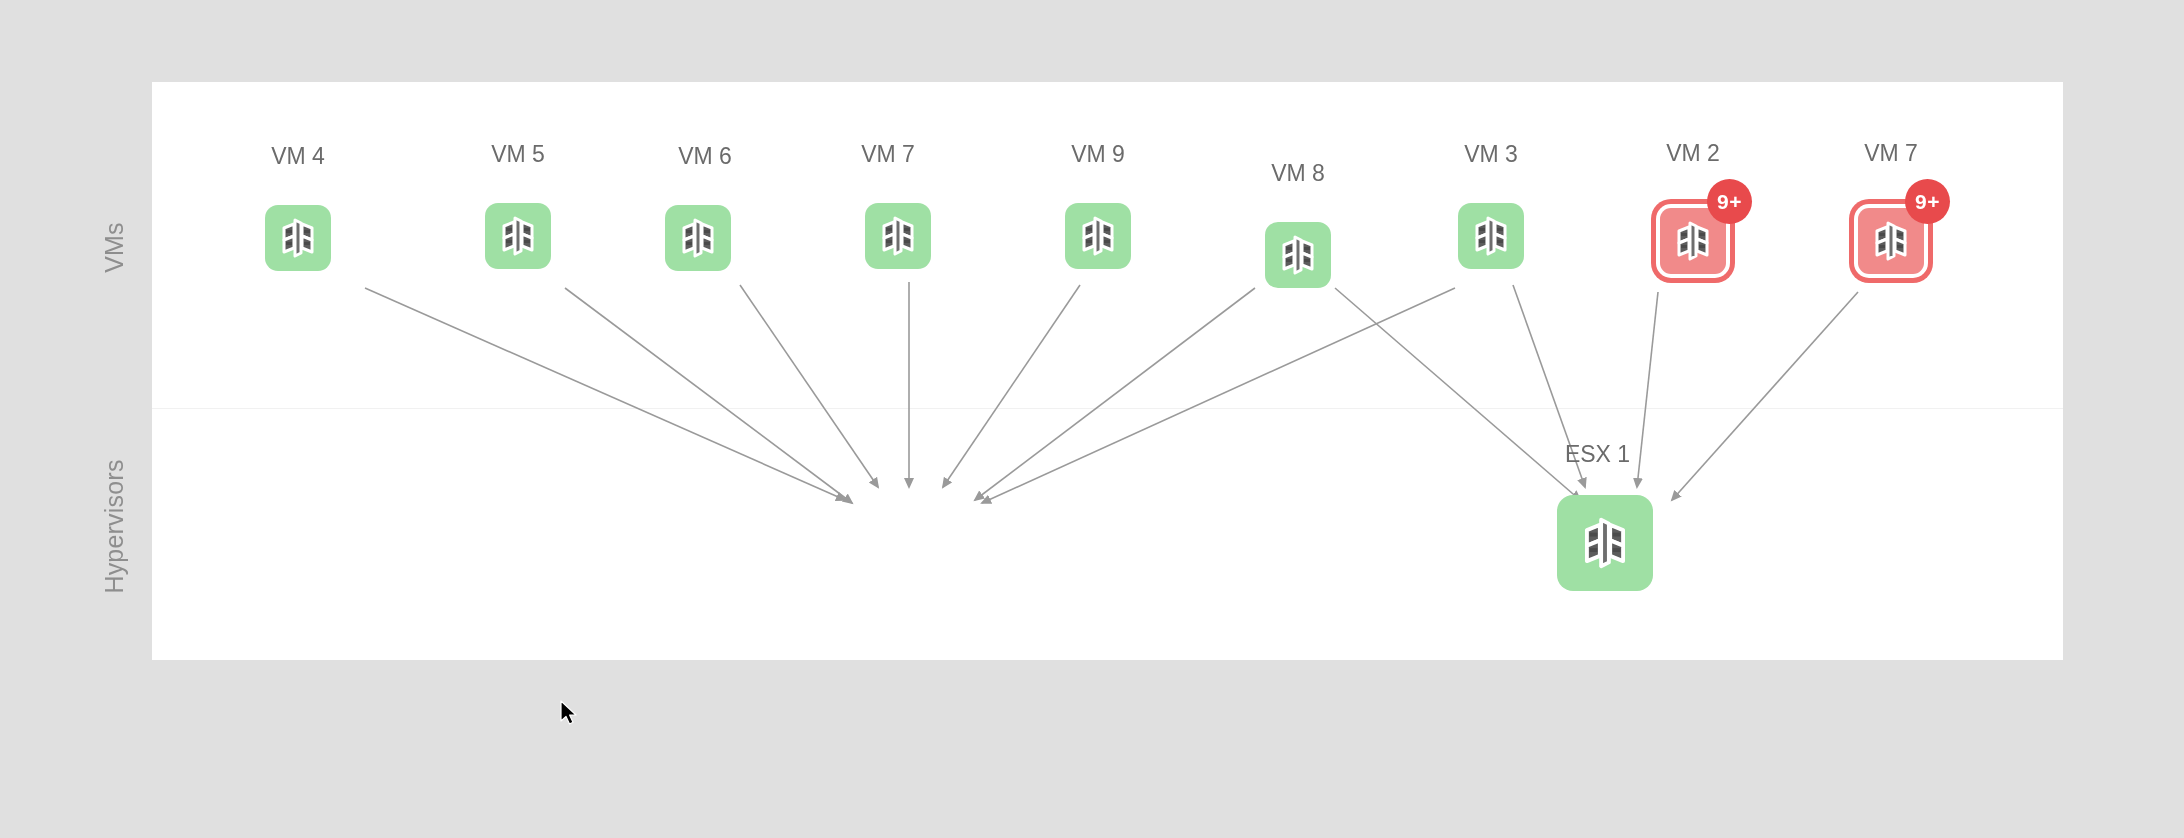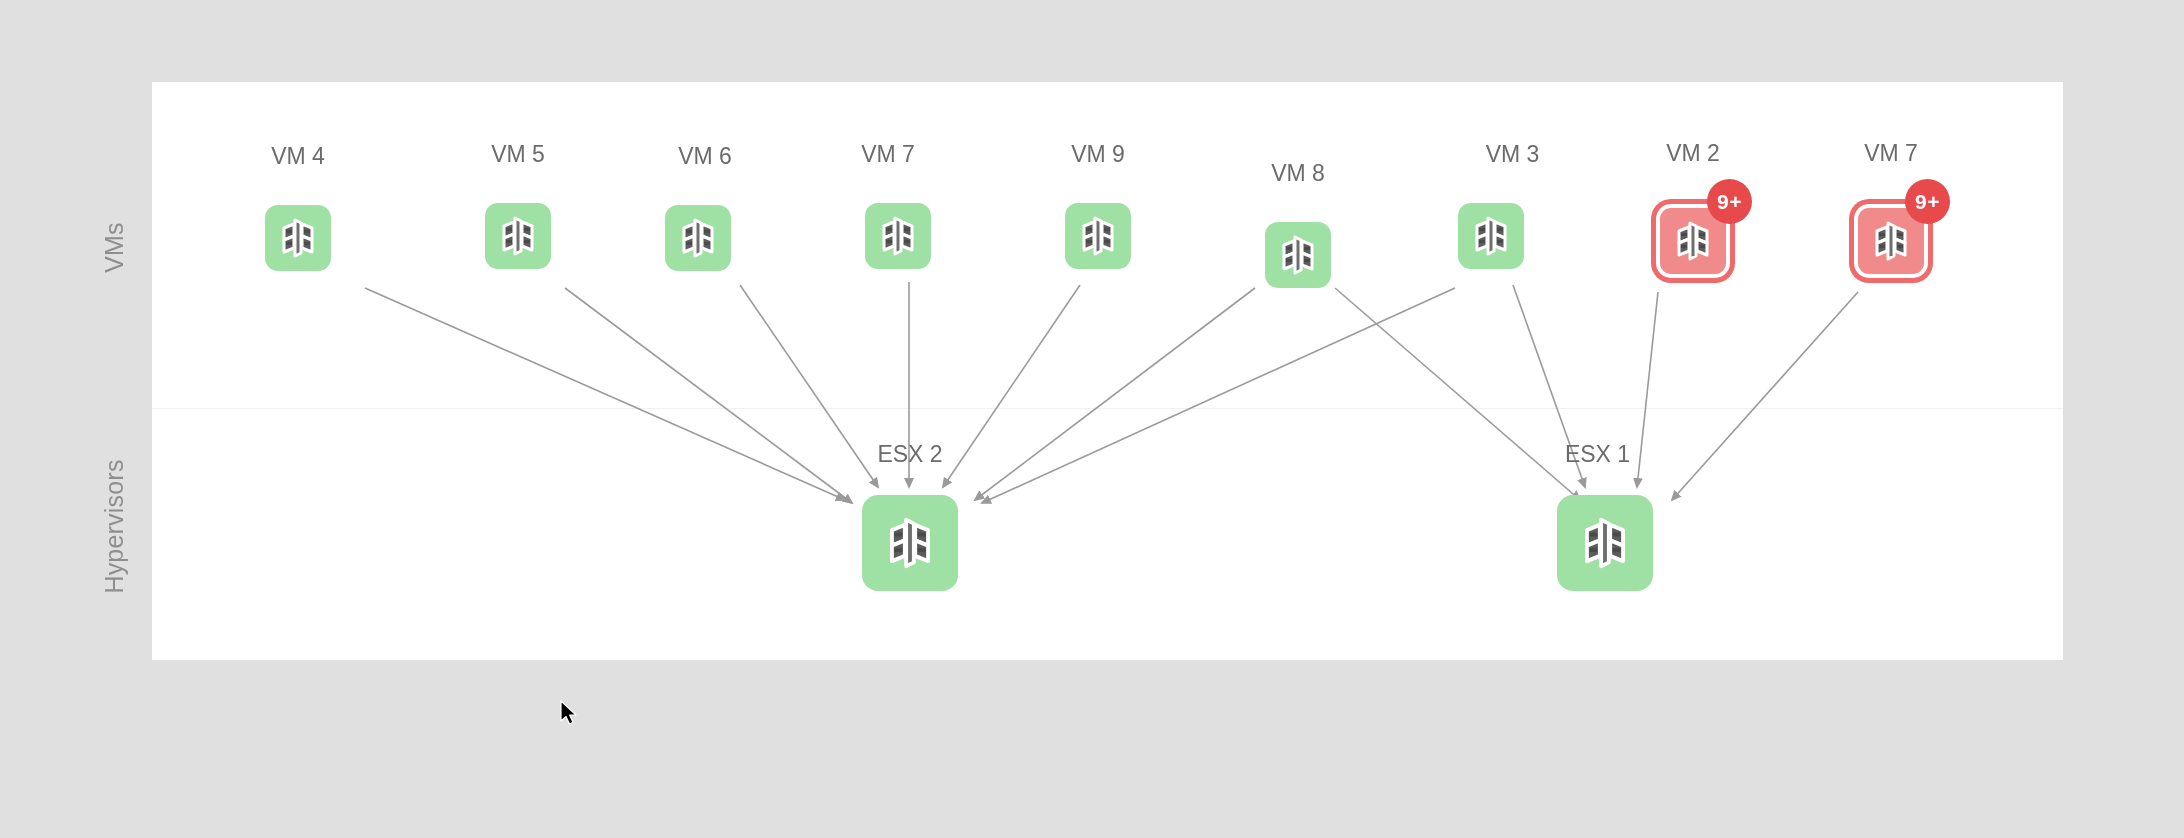--- a/index.html
+++ b/index.html
@@ -268,21 +268,21 @@
         <g fill="#4a4a4a">
           <rect x="12" y="16" width="6" height="3"></rect>
             <rect x="30" y="16" width="6" height="3"></rect>
           <rect x="12" y="28" width="6" height="3"></rect>
             <rect x="30" y="28" width="6" height="3"></rect>
         </g>
       </svg>
     </div>
   </div>
 
-  <div class="node vm-node" style="left:1458px;top:203px;width:66px;height:66px;padding-left:43px;">
+  <div class="node vm-node" style="left:1458px;top:203px;width:66px;height:66px;">
     <div class="caption">VM 3</div>
     <div class="tile">
       <svg class="glyph" width="48" height="48" viewBox="0 0 48 48">
         <g stroke="#ffffff" stroke-width="3" stroke-linejoin="round" fill="#5c5c5c">
           <path d="M10,14 L20,10 L20,22 L10,26 z"></path>
             <path d="M28,10 L38,14 L38,26 L28,22 z"></path>
           <path d="M10,26 L20,22 L20,34 L10,38 z"></path>
             <path d="M28,22 L38,26 L38,38 L28,34 z"></path>
         </g>
         <g fill="#6e6e6e" stroke="#ffffff" stroke-width="3" stroke-linejoin="round">
@@ -339,42 +339,20 @@
           <rect x="12" y="16" width="6" height="3"></rect>
             <rect x="30" y="16" width="6" height="3"></rect>
           <rect x="12" y="28" width="6" height="3"></rect>
             <rect x="30" y="28" width="6" height="3"></rect>
         </g>
       </svg>
     </div>
     <div class="badge">9+</div>
   </div>
 
-  <div class="node hv-node" style="left:862px;top:495px;width:96px;height:96px;">
-    <div class="caption">ESX 2</div>
-    <div class="tile" style="width:96px;height:96px;border-radius:16px;">
-      <svg class="glyph" width="62" height="62" viewBox="0 0 48 48">
-        <g stroke="#ffffff" stroke-width="3" stroke-linejoin="round" fill="#5c5c5c">
-          <path d="M10,14 L20,10 L20,22 L10,26 z"></path>
-            <path d="M28,10 L38,14 L38,26 L28,22 z"></path>
-          <path d="M10,26 L20,22 L20,34 L10,38 z"></path>
-            <path d="M28,22 L38,26 L38,38 L28,34 z"></path>
-        </g>
-        <g fill="#6e6e6e" stroke="#ffffff" stroke-width="3" stroke-linejoin="round">
-          <path d="M21,6 L27,9 L27,39 L21,42 z"></path>
-        </g>
-        <g fill="#4a4a4a">
-          <rect x="12" y="16" width="6" height="3"></rect>
-            <rect x="30" y="16" width="6" height="3"></rect>
-          <rect x="12" y="28" width="6" height="3"></rect>
-            <rect x="30" y="28" width="6" height="3"></rect>
-        </g>
-      </svg>
-    </div>
-  </div>
 
   <div class="node hv-node" style="left:1557px;top:495px;width:81px;height:96px;">
     <div class="caption">ESX 1</div>
     <div class="tile" style="width:96px;height:96px;border-radius:16px;">
       <svg class="glyph" width="62" height="62" viewBox="0 0 48 48">
         <g stroke="#ffffff" stroke-width="3" stroke-linejoin="round" fill="#5c5c5c">
           <path d="M10,14 L20,10 L20,22 L10,26 z"></path>
             <path d="M28,10 L38,14 L38,26 L28,22 z"></path>
           <path d="M10,26 L20,22 L20,34 L10,38 z"></path>
             <path d="M28,22 L38,26 L38,38 L28,34 z"></path>

